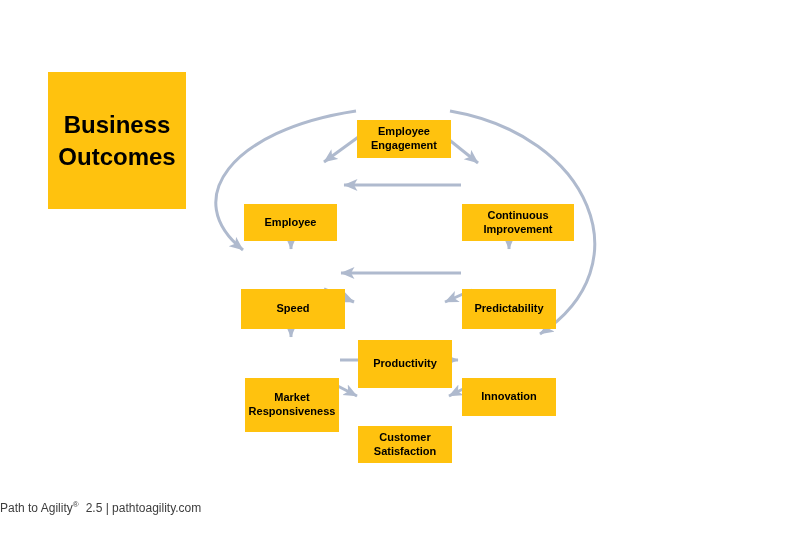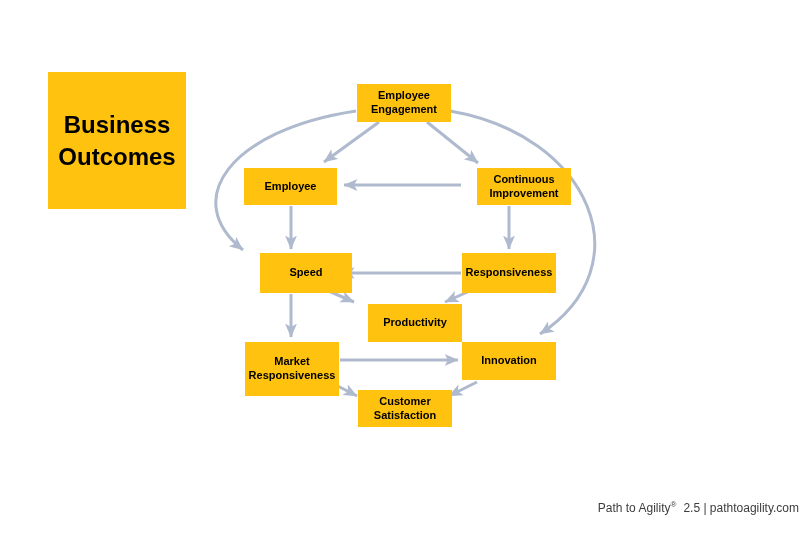--- a/index.html
+++ b/index.html
@@ -30,42 +30,43 @@
     color: var(--text);
   }
   .node {
     position: absolute;
     background: var(--node-fill);
     display: flex; align-items: center; justify-content: center;
     text-align: center;
     font-size: 11px; font-weight: bold; line-height: 1.25;
     color: var(--text);
     padding: 8px 4px;
+    margin-top: 36px;
   }
   .n-ee  { left: 357px; top:  84px; width: 94px; height: 38px; }
   .n-q   { left: 244px; top: 168px; width: 93px; height: 37px; }
-  .n-ci  { left: 477px; top: 168px; width: 94px; height: 37px; }
-  .n-sp  { left: 260px; top: 253px; width: 92px; height: 40px; }
+  .n-ci  { left: 462px; top: 168px; width: 112px; height: 37px; }
+  .n-sp  { left: 241px; top: 253px; width: 104px; height: 40px; }
   .n-pr  { left: 462px; top: 253px; width: 94px; height: 40px; }
-  .n-pd  { left: 368px; top: 304px; width: 94px; height: 38px; }
+  .n-pd  { left: 358px; top: 304px; width: 94px; height: 48px; }
   .n-mr  { left: 245px; top: 342px; width: 94px; height: 54px; }
   .n-in  { left: 462px; top: 342px; width: 94px; height: 38px; }
   .n-cs  { left: 358px; top: 390px; width: 94px; height: 37px; }
   svg.arrows {
     position: absolute;
     left: 0; top: 0;
     width: 799px; height: 542px;
     pointer-events: none;
   }
   .edge { stroke: var(--arrow); stroke-width: 3; fill: none; }
   .arrowhead { fill: var(--arrow); }
   .footer {
     position: absolute;
     left: 0; top: 500px; width: 799px;
-    text-align: right;
+    text-align: left;
     font-size: 12px;
     color: var(--footer-text);
   }
   .footer sup { font-size: 8px; }
   .footer .ver { margin-left: 7px; }
 </style>
 </head>
 <body>
 
 <div class="canvas">
@@ -91,21 +92,21 @@
     <path class="edge" marker-end="url(#ah)" d="M330,382 L357,396"></path>
     <path class="edge" marker-end="url(#ah)" d="M477,382 L449,396"></path>
   </svg>
 
   <div class="bo-box">Business Outcomes</div>
 
   <div class="node n-ee">Employee Engagement</div>
   <div class="node n-q">Employee</div>
   <div class="node n-ci">Continuous Improvement</div>
   <div class="node n-sp">Speed</div>
-  <div class="node n-pr">Responsiveness</div>
+  <div class="node n-pr">Predictability</div>
   <div class="node n-pd">Productivity</div>
   <div class="node n-mr">Market Responsiveness</div>
   <div class="node n-in">Innovation</div>
   <div class="node n-cs">Customer Satisfaction</div>
 
   <div class="footer">
     <span>Path to Agility</span><sup>®</sup><span class="ver">2.5 | pathtoagility.com</span>
   </div>
 
 </div>

